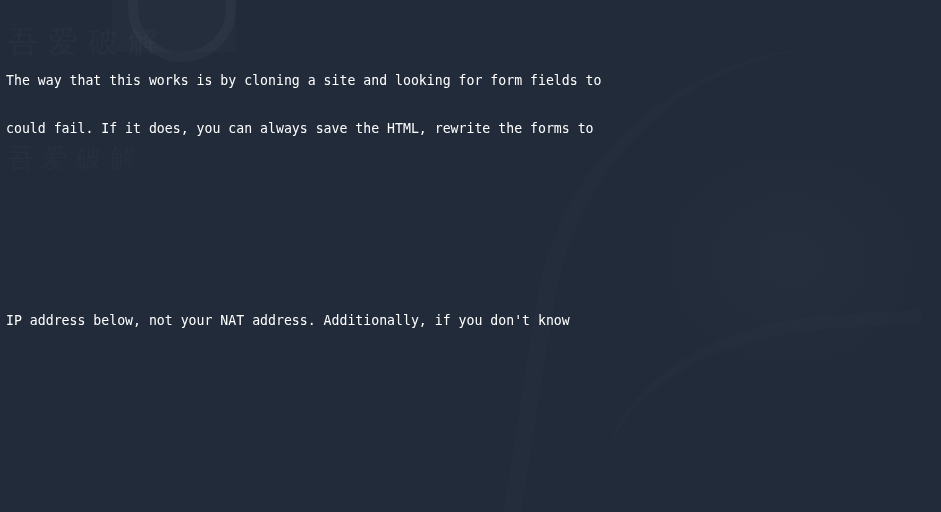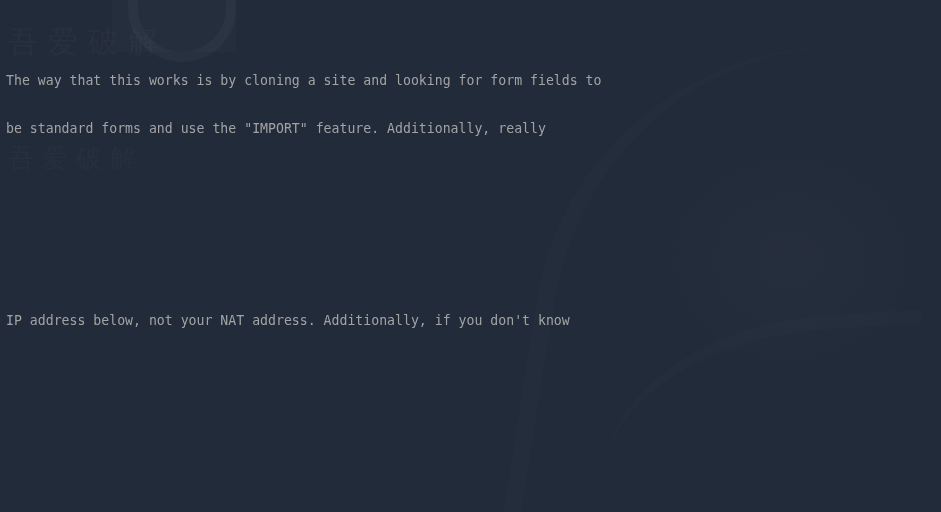--- a/index.html
+++ b/index.html
@@ -101,21 +101,21 @@
 
   #screen {
     position: relative;
     z-index: 2;
     padding: 9px 0 0 6px;
     white-space: pre;
   }
   .line { height: 16px; white-space: pre; }
   .blank { height: 16px; }
 
-  .c-fg      { color: #a3a3a3; }
+  .c-fg      { color: #ffffff; }
 </style>
 </head>
 <body>
 
 <div id="terminal">
 
   <div id="watermark">
     <div class="ringbox"></div>
     <div class="ring"></div>
     <div class="cjk">吾爱破解</div>
@@ -123,21 +123,21 @@
     <div class="swoosh1"></div>
     <div class="swoosh2"></div>
     <div class="tail"></div>
     <div class="glow"></div>
   </div>
 
   <div id="screen">
 
     
     <div class="line c-fg">The way that this works is by cloning a site and looking for form fields to</div>
-    <div class="line c-fg">be standard forms and use the "IMPORT" feature. Additionally, really</div>
+    <div class="line c-fg">could fail. If it does, you can always save the HTML, rewrite the forms to</div>
 
     <div class="blank"></div>
     <div class="blank"></div>
 
     
     <div class="line c-fg">IP address below, not your NAT address. Additionally, if you don't know</div>
     
     
     
     

